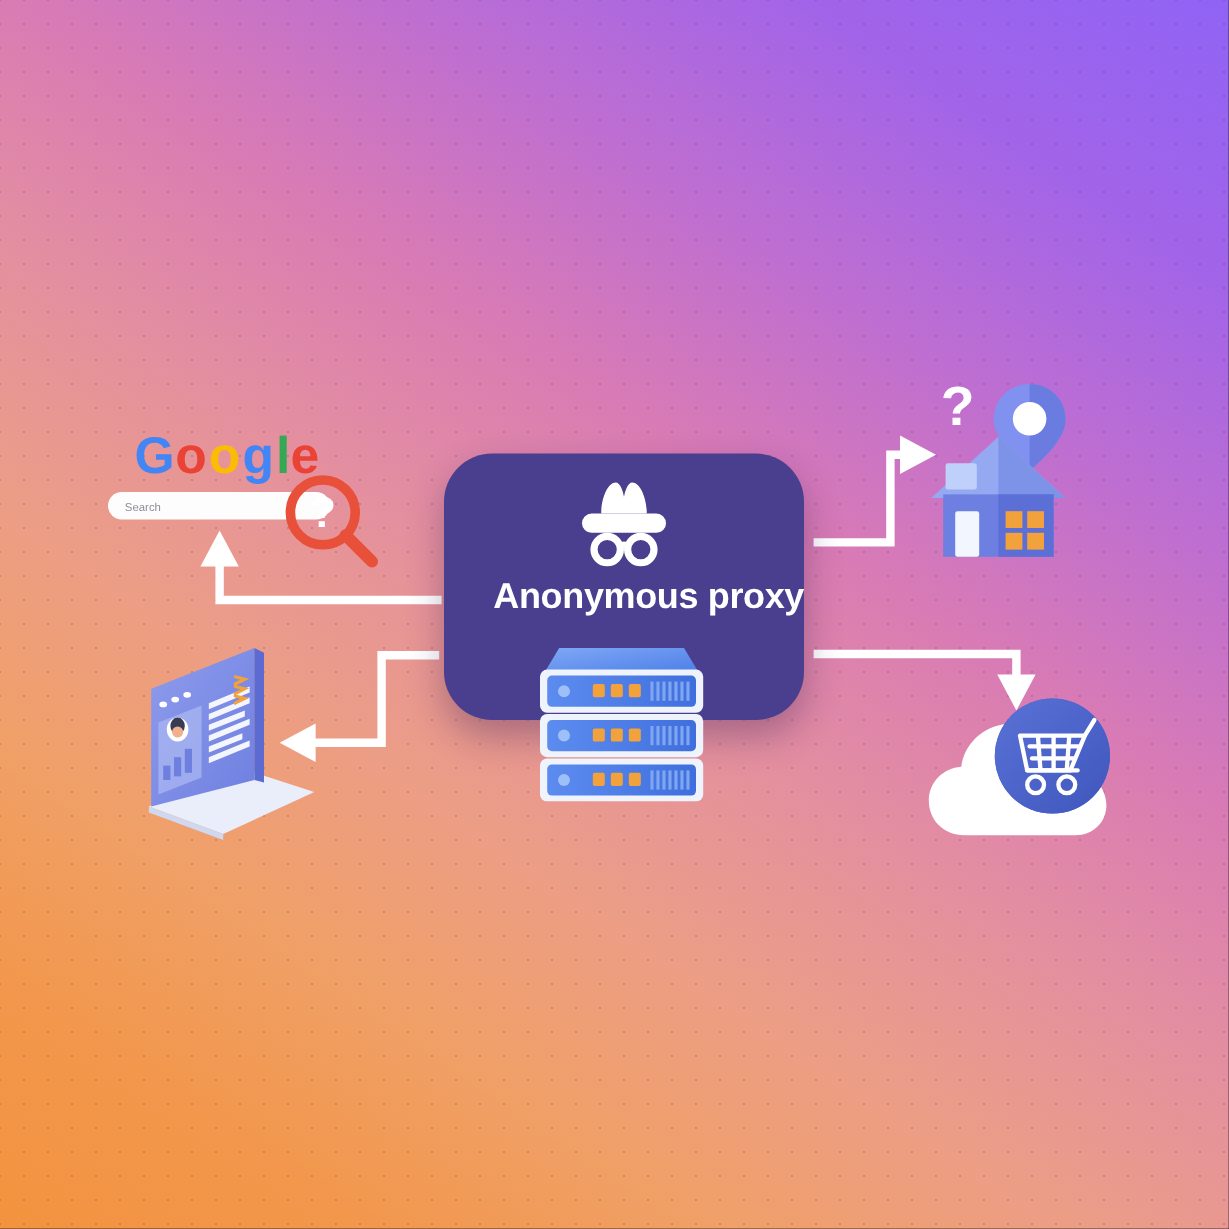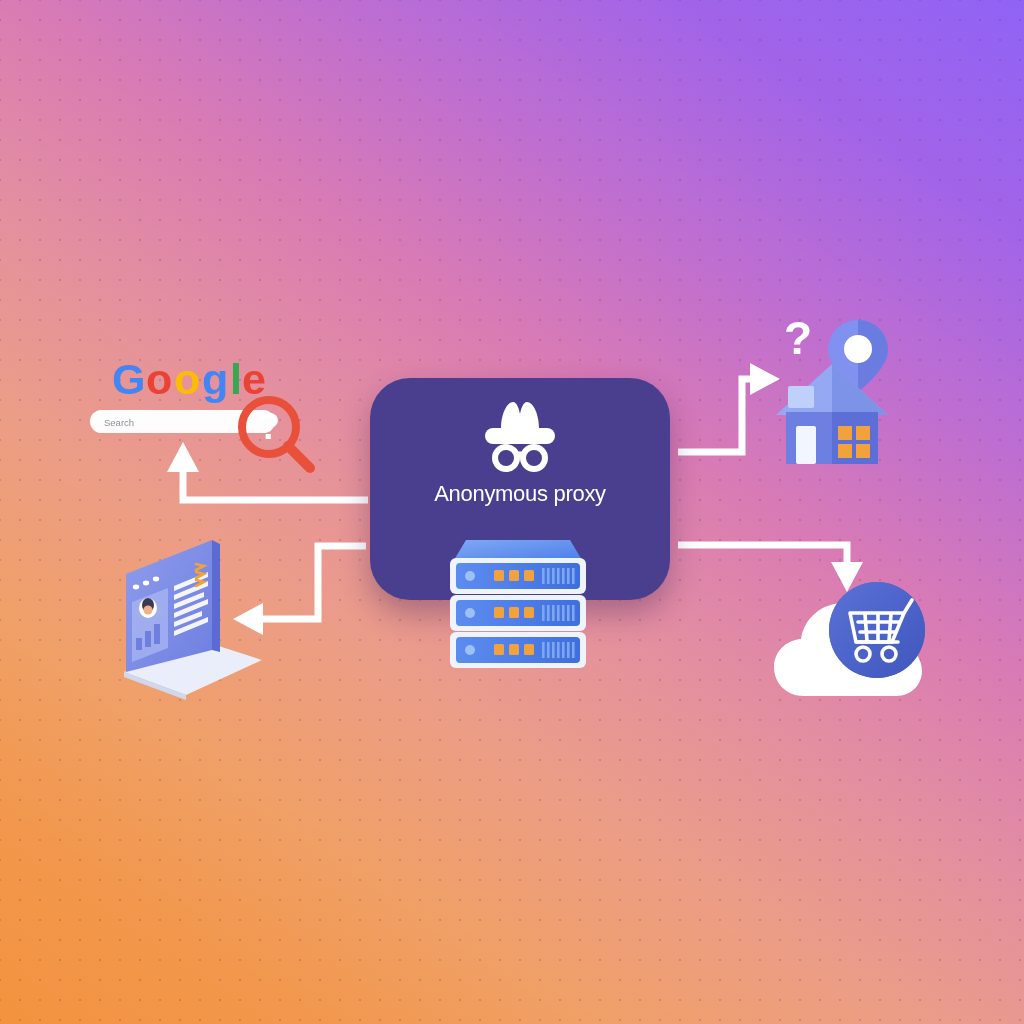--- a/index.html
+++ b/index.html
@@ -40,24 +40,24 @@
     position: absolute;
     left: 370px; top: 378px;
     width: 300px; height: 222px;
     background: #4a3f8f;
     border-radius: 40px;
     box-shadow: 0 14px 30px rgba(45,25,80,0.33);
   }
   #card-title {
     position: absolute;
     left: 0; right: 0; top: 103px;
-    text-align: center;
+    text-align: right;
     color: #ffffff;
-    font-size: 22px;
-    font-weight: normal;
+    font-size: 30px;
+    font-weight: bold;
     letter-spacing: -0.3px;
   }
   #hat-icon {
     position: absolute;
     left: 50%; top: 20px;
     transform: translateX(-50%);
   }
 
   
   .art { position: absolute; }

